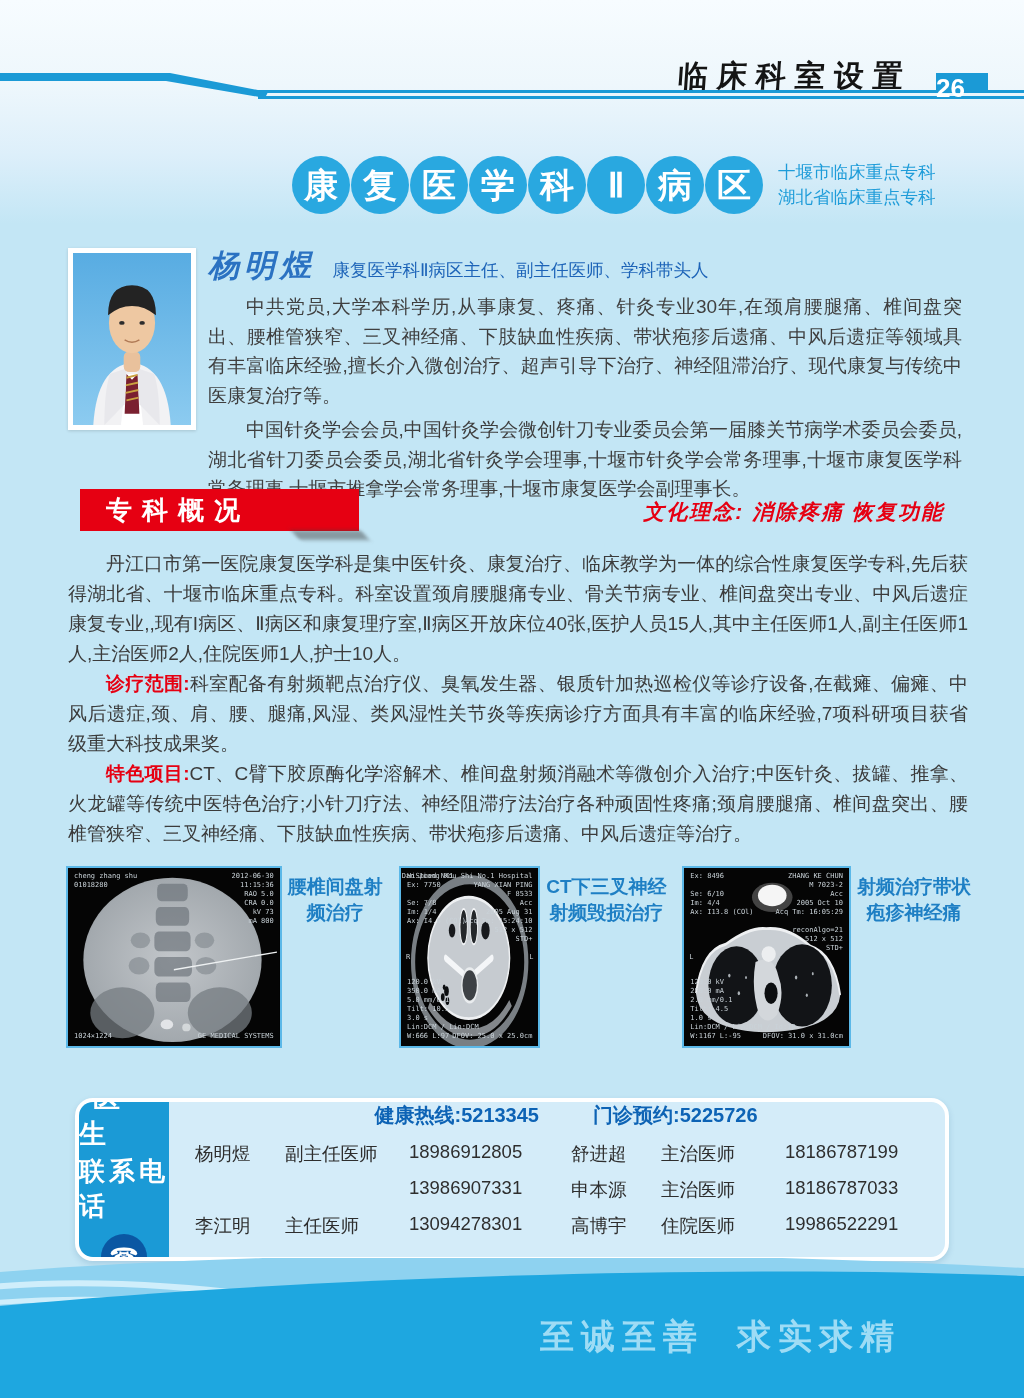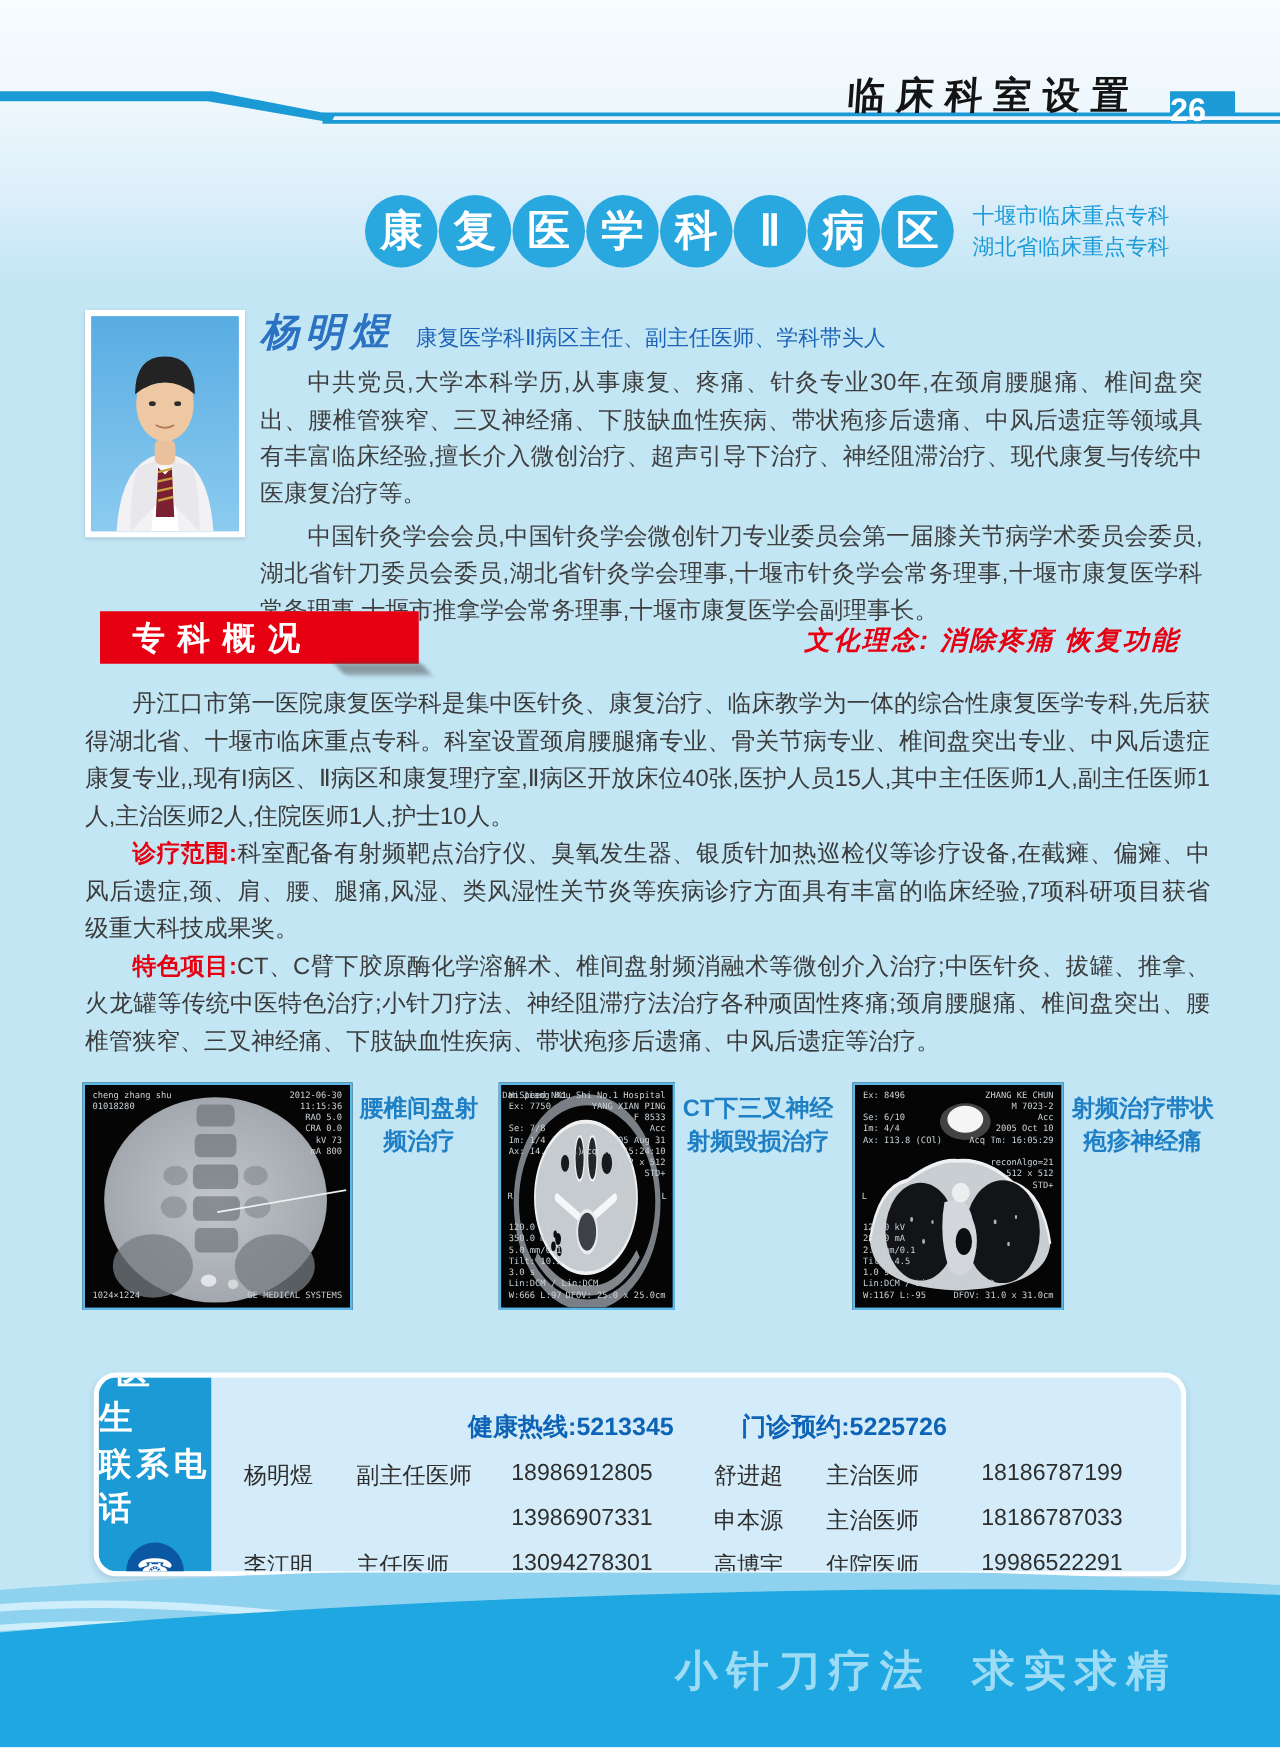--- a/index.html
+++ b/index.html
@@ -35,21 +35,21 @@
   }
   .portrait svg { display:block; width:100%; height:100%; }
   .doctor-text { margin-left:140px; }
   .doc-name {
     font-size:31px; font-weight:bold; font-style:italic; color:#2b72c2; letter-spacing:5px;
   }
   .doc-title { font-size:17.5px; font-weight:normal; color:#1d64b8; margin-left:12px; }
   .bio { font-size:19px; line-height:29.5px; color:#3f3f3f; text-align:justify; text-indent:2em; margin-top:5px; }
   
   .ov-banner {
-    position:absolute; top:489px; left:80px; width:255px; height:42px; background:#e60012;
+    position:absolute; top:489px; left:80px; width:279px; height:42px; background:#e60012;
     color:#fff; font-size:26px; font-weight:bold; letter-spacing:10px; line-height:42px;
     padding-left:26px;
   }
   .ov-banner::after {
     content:""; position:absolute; right:-6px; bottom:-9px; width:70px; height:10px;
     background:rgba(60,60,60,.45); transform:skewX(40deg); filter:blur(2px);
   }
   .culture {
     position:absolute; top:498px; right:80px; color:#e60012; font-size:21px; font-weight:bold;
     font-style:italic; letter-spacing:2px;
@@ -80,21 +80,21 @@
   .contact-left {
     width:258px; background:#1b9ad6; border-radius:12px 0 0 12px;
     display:flex; flex-direction:column; align-items:center; justify-content:center; gap:2px;
   }
   .cl-line1 { color:#fff; font-size:27px; font-weight:bold; letter-spacing:14px; text-indent:14px; }
   .cl-line2 { color:#fff; font-size:26px; font-weight:bold; letter-spacing:4px; }
   .phone-badge {
     margin-top:8px; width:46px; height:46px; border-radius:50%; background:#0a57a3;
     color:#fff; font-size:24px; text-align:center; line-height:46px;
   }
-  .contact-right { flex:1; padding:26px 8px 10px 26px; }
+  .contact-right { flex:1; padding:0 8px 10px 26px; }
   .hotlines { display:flex; justify-content:center; gap:54px; font-size:20px; font-weight:bold; color:#0d63b5; }
   .rows { margin-top:12px; display:grid; grid-template-columns:84px 118px 156px 84px 118px 152px; row-gap:11px; column-gap:6px; font-size:18.5px; color:#2e2e2e; }
   .rows span { white-space:nowrap; }
   
   .footer { position:absolute; left:0; bottom:0; width:1024px; height:140px; }
   .footer svg { display:block; width:1024px; height:140px; }
   .slogan {
     position:absolute; left:540px; top:56px; color:#9edcf5; font-size:34px; font-weight:bold;
     letter-spacing:7px; white-space:pre;
   }
@@ -354,16 +354,16 @@
     </div>
   </div>
 
   <div class="footer">
     <svg viewBox="0 0 1024 140" preserveAspectRatio="none" aria-hidden="true">
       <path d="M0 14 C 300 -10, 700 -8, 1024 10 L1024 140 L0 140 Z" fill="#8ed2f0"></path>
       <path d="M-20 30 C 100 18, 230 30, 370 54" stroke="#cfeefb" stroke-width="6" fill="none"></path>
       <path d="M-20 46 C 110 34, 240 46, 380 70" stroke="#cfeefb" stroke-width="5" fill="none"></path>
       <path d="M0 48 C 320 18, 740 6, 1024 18 L1024 140 L0 140 Z" fill="#1ea7e0"></path>
     </svg>
-    <div class="slogan">小针刀疗法  求实求精</div>
+    <div class="slogan">至诚至善  求实求精</div>
   </div>
 
 </div>
 
 </body></html>

